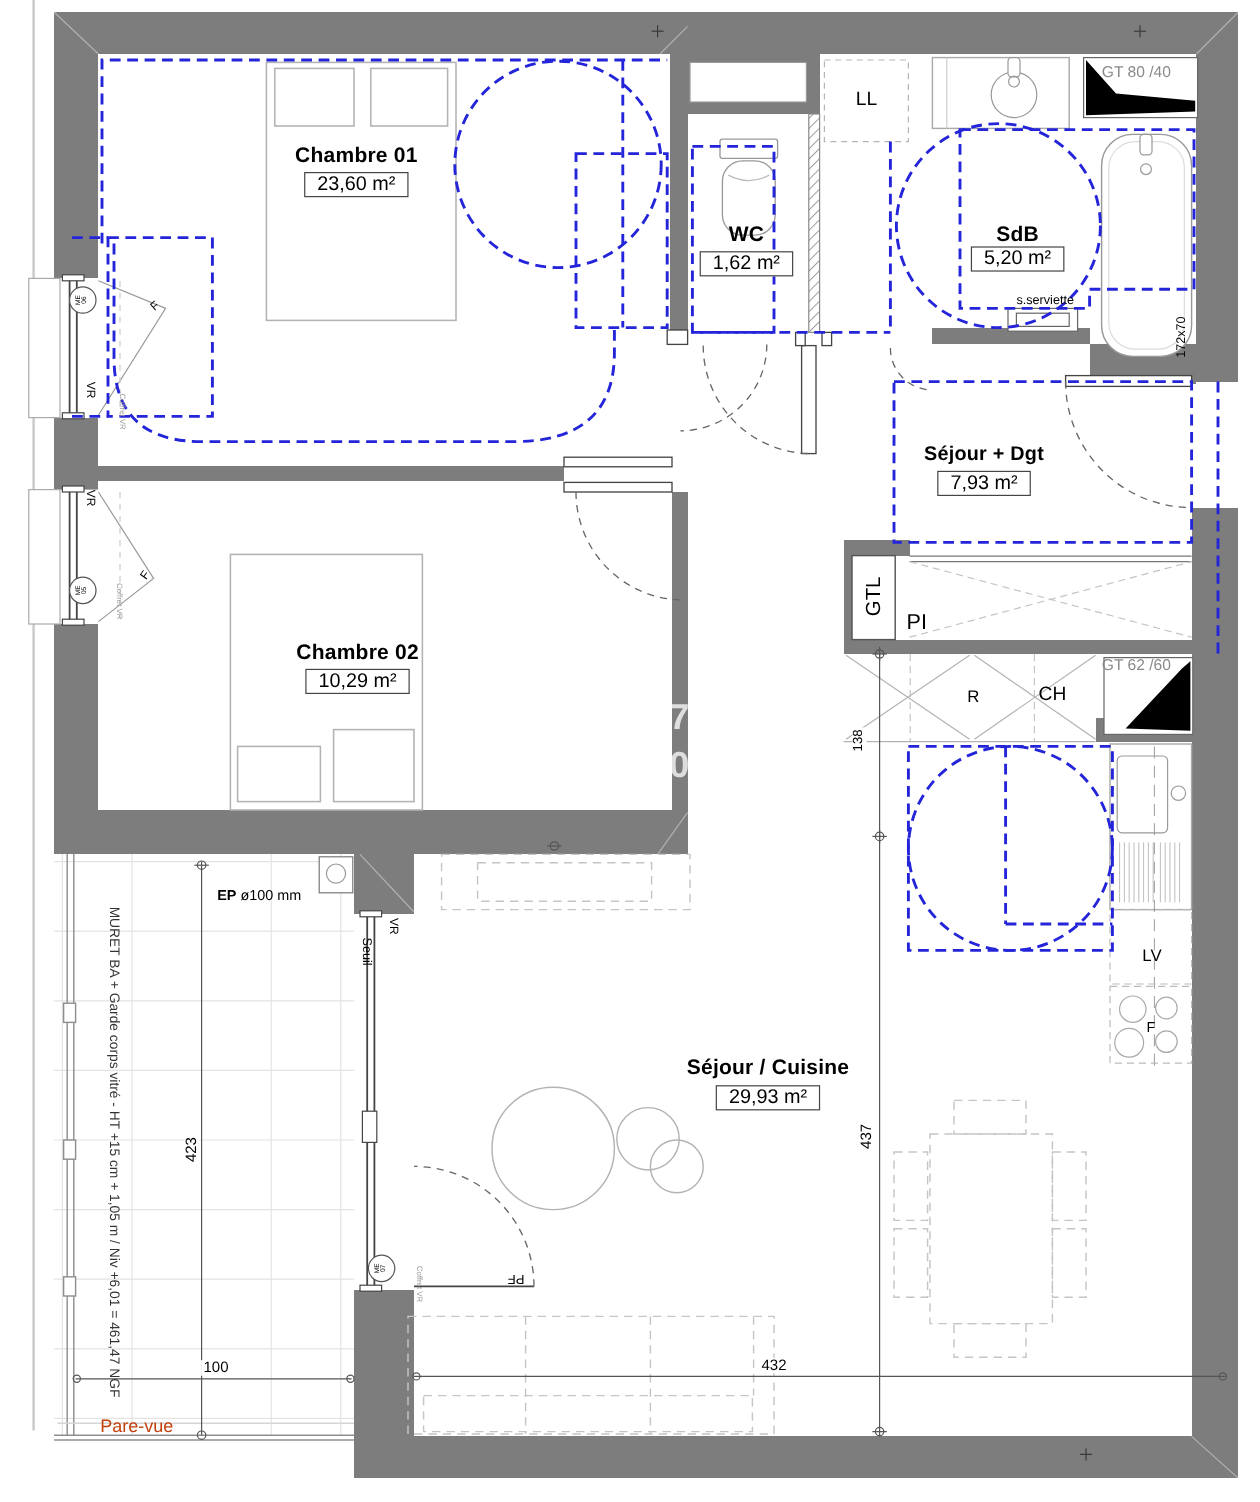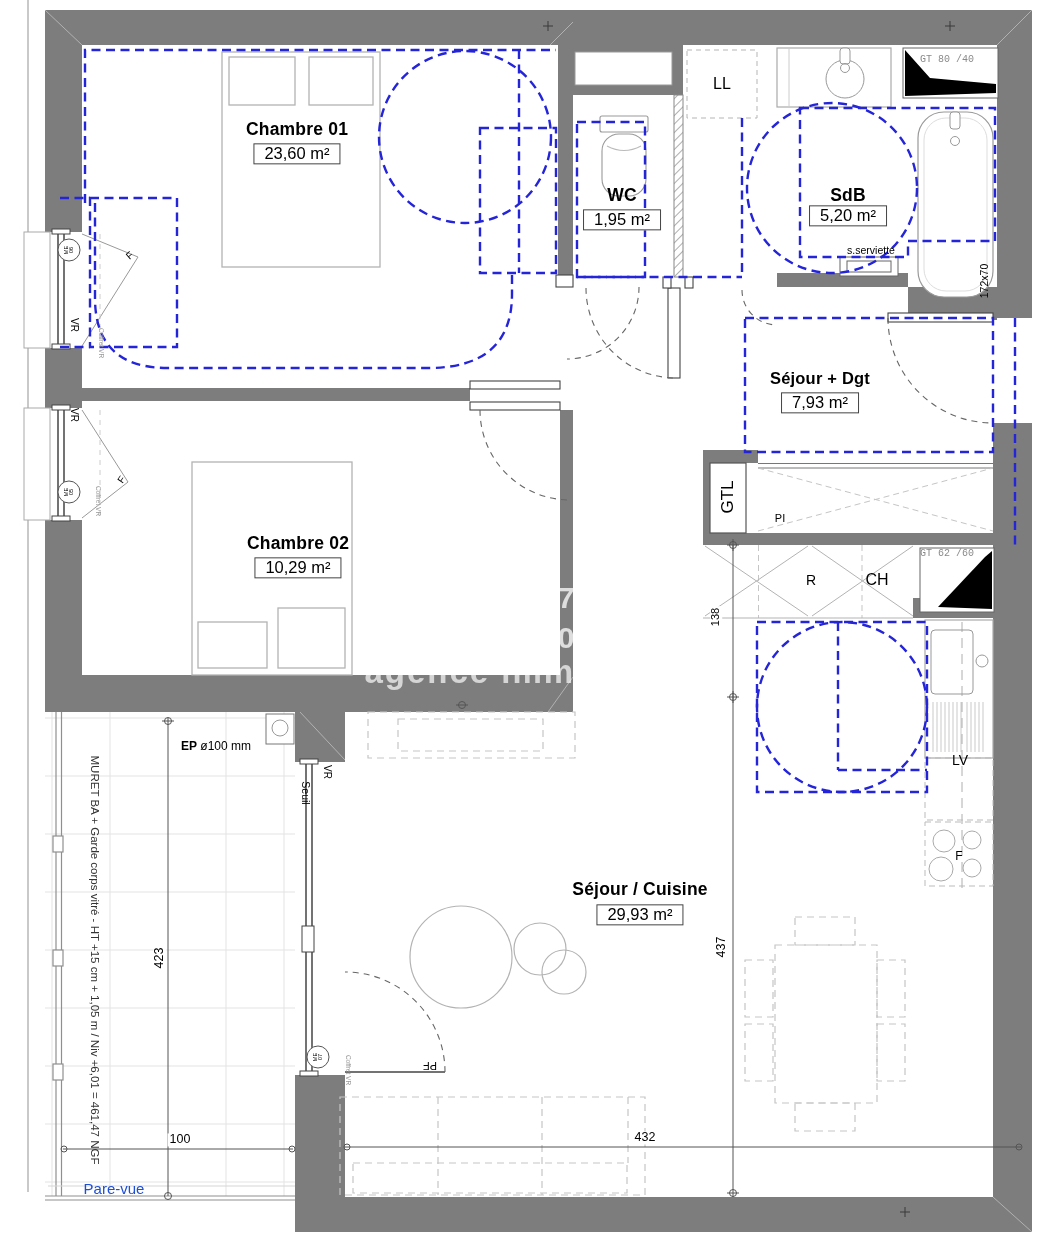--- a/index.html
+++ b/index.html
@@ -4,30 +4,30 @@
 <style>
   html,body{margin:0;padding:0;background:#fff;}
   #plan{position:relative;width:1050px;height:1252px;background:#fff;overflow:hidden;
         font-family:"Liberation Sans",sans-serif;}
   #plan svg{position:absolute;left:0;top:0;}
   .lbl{position:absolute;transform:translate(-50%,-50%);white-space:nowrap;color:#000;
        font-family:"Liberation Sans",sans-serif;line-height:1.05;}
   .rname{font-weight:bold;font-size:17.5px;letter-spacing:.2px;}
   .areabox{border:1.3px solid #444;background:#fff;padding:1px 10px;font-size:16.5px;}
   .sm{font-size:10.5px;}
-  .tiny{font-size:10px;color:#8a8a8a;font-family:Liberation Mono, monospace;}
+  .tiny{font-size:13px;color:#8a8a8a;}
   .dim{font-size:12.5px;background:#fff;padding:0 2px;}
   .rot90{transform:translate(-50%,-50%) rotate(-90deg);}
   .rot180{transform:translate(-50%,-50%) rotate(180deg);}
   .vrl{writing-mode:vertical-rl;transform:translate(-50%,-50%);}
   .coffret{font-size:6.5px;color:#9a9a9a;}
   .me{font-size:5.5px;line-height:5px;text-align:center;white-space:pre-line;}
   .wm{color:rgba(255,255,255,.68);font-size:33px;letter-spacing:2px;font-weight:bold;}
   .wmd{color:rgba(255,255,255,.75);font-size:30px;font-weight:bold;}
-  .gray{color:#1d4ed8;}
+  .gray{color:#c2410c;}
 </style>
 </head>
 <body>
 
 <div id="plan">
 
 <svg width="1050" height="1252" viewBox="0 0 1050 1252">
   <defs>
     <pattern id="hatch" width="6" height="6" patternUnits="userSpaceOnUse" patternTransform="rotate(45)">
       <rect width="6" height="6" fill="#fff"></rect>
@@ -317,41 +317,41 @@
   </g>
 </svg>
 
 <div class="lbl rname" style="left:297px;top:129px">Chambre 01</div>
 <div class="lbl areabox" style="left:297px;top:154px">23,60 m²</div>
 
 <div class="lbl rname" style="left:298px;top:543px">Chambre 02</div>
 <div class="lbl areabox" style="left:298px;top:568px">10,29 m²</div>
 
 <div class="lbl rname" style="left:622px;top:195px">WC</div>
-<div class="lbl areabox" style="left:622px;top:220px">1,95 m²</div>
+<div class="lbl areabox" style="left:622px;top:220px">1,62 m²</div>
 
 <div class="lbl rname" style="left:848px;top:195px">SdB</div>
 <div class="lbl areabox" style="left:848px;top:216px">5,20 m²</div>
 
 <div class="lbl rname" style="left:820px;top:379px;font-size:16.5px">Séjour + Dgt</div>
 <div class="lbl areabox" style="left:820px;top:403px">7,93 m²</div>
 
 <div class="lbl rname" style="left:640px;top:889px">Séjour / Cuisine</div>
 <div class="lbl areabox" style="left:640px;top:915px">29,93 m²</div>
 
 <div class="lbl" style="left:722px;top:84px;font-size:16px">LL</div>
 <div class="lbl tiny" style="left:947px;top:60px">GT 80 /40</div>
 <div class="lbl tiny" style="left:947px;top:554px">GT 62 /60</div>
 <div class="lbl sm" style="left:871px;top:251px">s.serviette</div>
 <div class="lbl sm rot90" style="left:985px;top:281px">172x70</div>
 <div class="lbl rot90" style="left:728px;top:497px;font-size:17px">GTL</div>
-<div class="lbl" style="left:780px;top:519px;font-size:11px">PI</div>
+<div class="lbl" style="left:764px;top:519px;font-size:18px">PI</div>
 <div class="lbl" style="left:811px;top:580px;font-size:14px">R</div>
 <div class="lbl" style="left:877px;top:580px;font-size:16px">CH</div>
-<div class="lbl" style="left:960px;top:760px;font-size:14px">LV</div>
+<div class="lbl" style="left:960px;top:796px;font-size:14px">LV</div>
 <div class="lbl" style="left:959px;top:856px;font-size:12px">F</div>
 <div class="lbl rot180" style="left:430px;top:1065px;font-size:11px">PF</div>
 
 <div class="lbl dim rot90" style="left:716px;top:617px;font-size:11px">138</div>
 <div class="lbl dim rot90" style="left:722px;top:947px">437</div>
 <div class="lbl dim rot90" style="left:160px;top:958px">423</div>
 <div class="lbl dim" style="left:645px;top:1138px">432</div>
 <div class="lbl dim" style="left:180px;top:1140px">100</div>
 
 <div class="lbl" style="left:216px;top:746px;font-size:12px">
@@ -372,17 +372,16 @@
 <div class="lbl me rot90" style="left:69px;top:250px">ME
 06</div>
 <div class="lbl me rot90" style="left:69px;top:492px">ME
 05</div>
 <div class="lbl me rot90" style="left:318px;top:1057px">ME
 07</div>
 
 <div class="lbl vrl" style="left:95px;top:960px;font-size:11.5px;color:#333">MURET BA + Garde corps vitré - HT +15 cm + 1,05 m / Niv +6,01 = 461,47 NGF</div>
 <div class="lbl gray" style="left:114px;top:1189px;font-size:15px">Pare-vue</div>
 
-<div class="lbl wm" style="left:492px;top:672px">agence immob</div>
 <div class="lbl wmd" style="left:566px;top:598px">7</div>
 <div class="lbl wmd" style="left:566px;top:638px">0</div>
 
 </div>
 
 </body></html>

